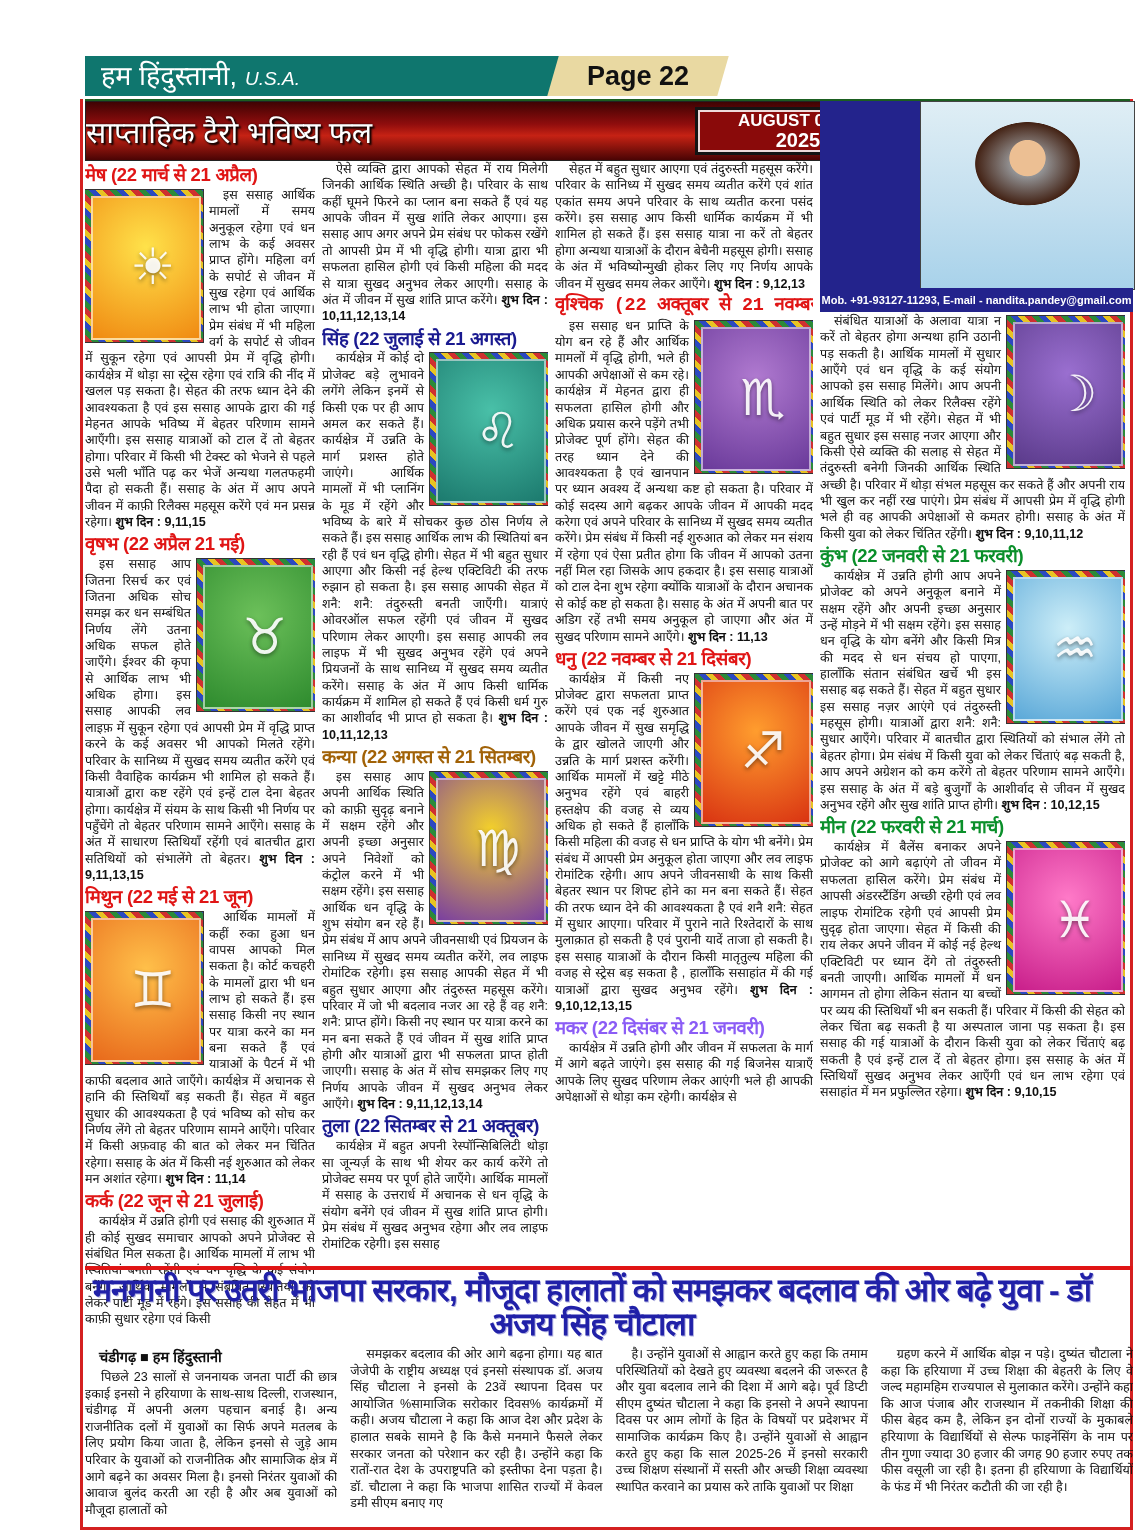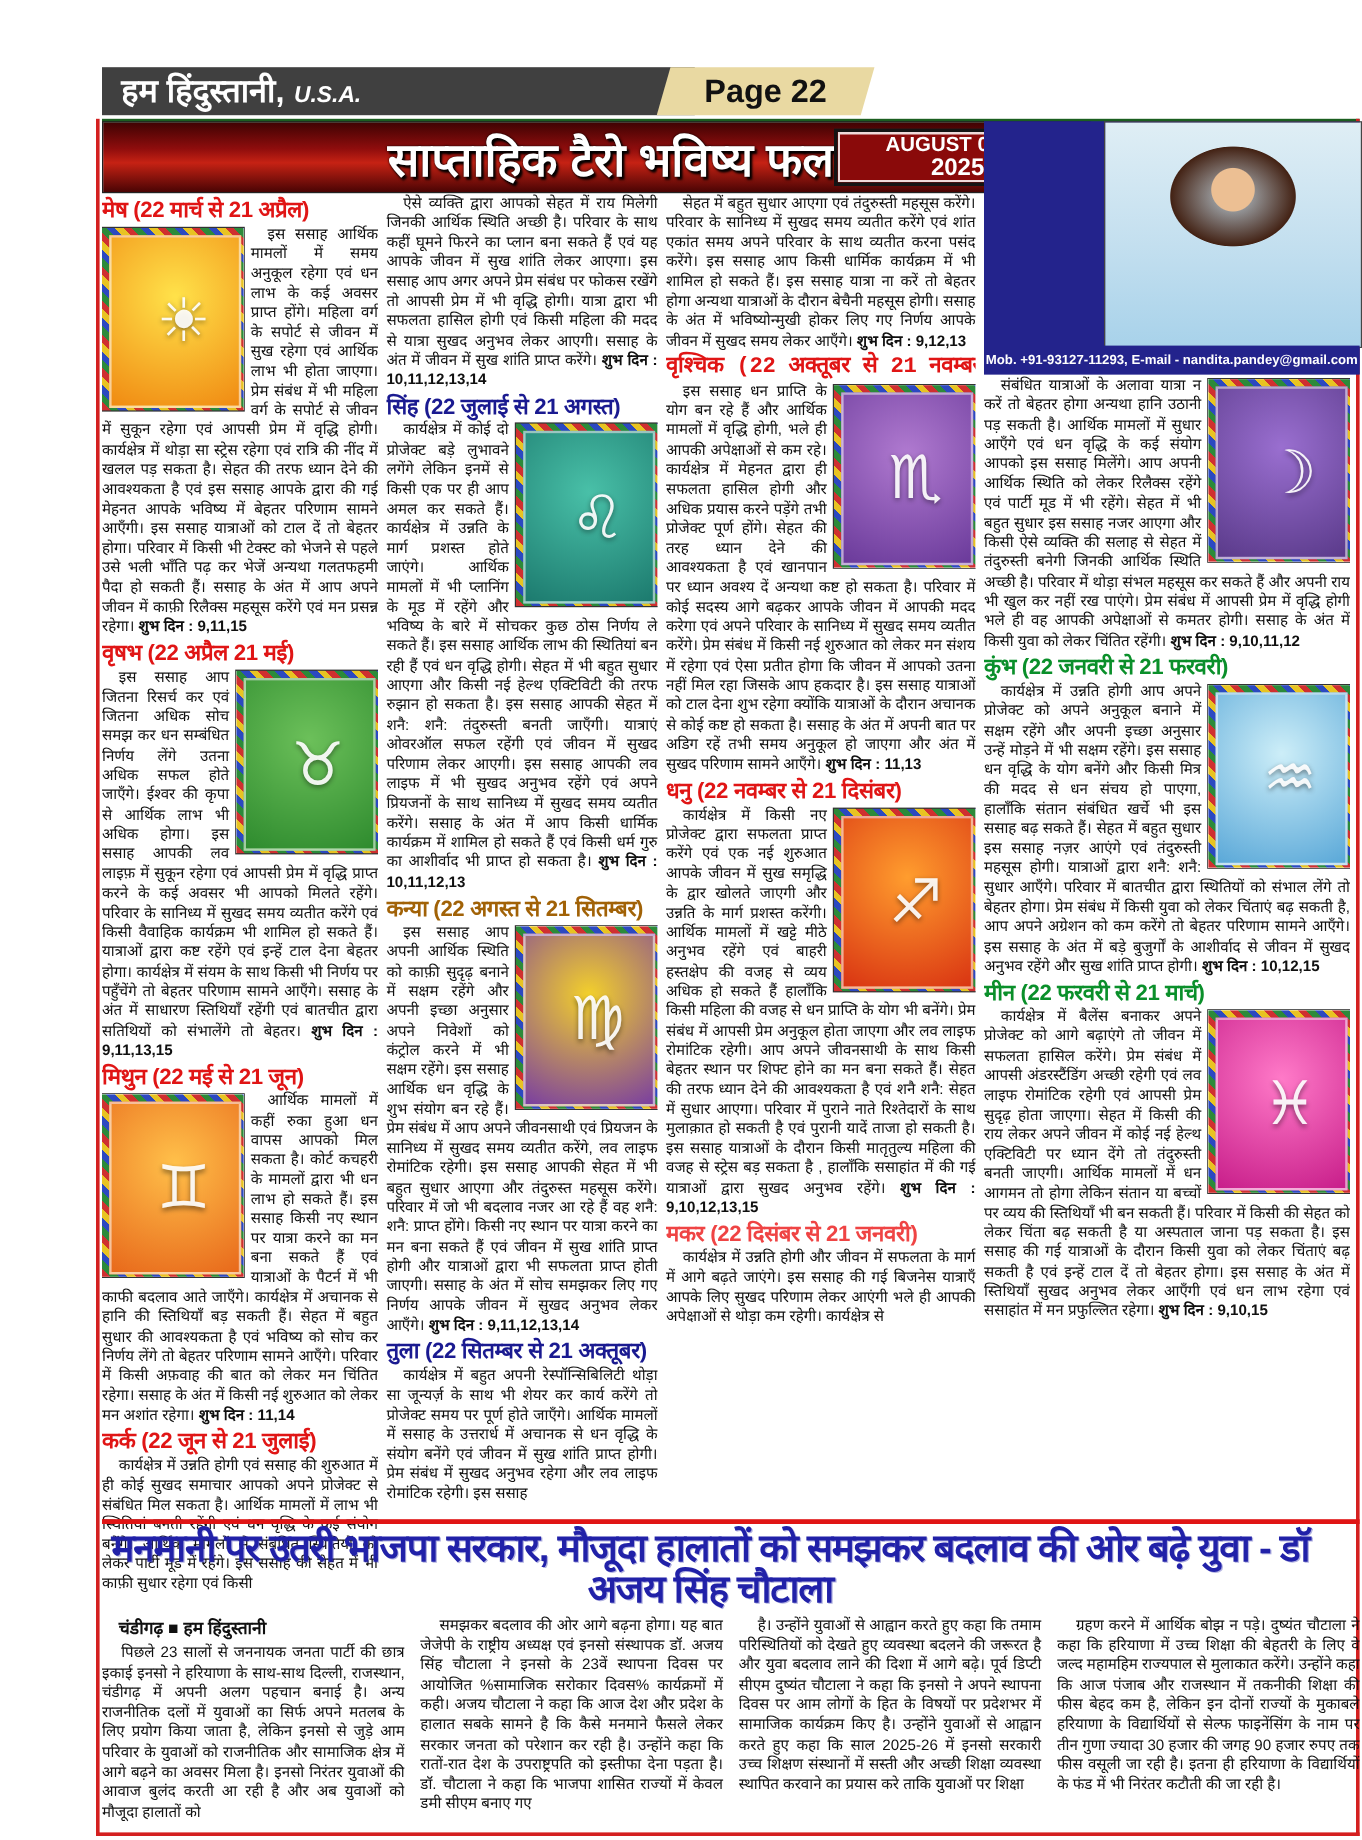--- a/index.html
+++ b/index.html
@@ -1,36 +1,36 @@
 <!DOCTYPE html>
 <html><head>
 <meta charset="utf-8">
 <style>
   html,body{margin:0;padding:0}
   body{width:1135px;height:1533px;position:relative;background:#fff;overflow:hidden;
        font-family:"Liberation Sans","DejaVu Sans",sans-serif;color:#101010}
   
   .topbar{position:absolute;left:85px;top:56px;width:1048px;height:43px;border-bottom:3px solid #1b5e20}
-  .masthead{position:absolute;left:0;top:0;width:478px;height:40px;background:#404040;color:#fff;
-            font-weight:bold;font-size:27px;line-height:40px;padding-left:16px}
+  .masthead{position:absolute;left:0;top:0;width:478px;height:40px;background:#0f766e;color:#fff;
+            font-weight:normal;font-size:27px;line-height:40px;padding-left:16px}
   .masthead .usa{font-size:19px;font-style:italic;margin-left:8px}
   .pagebox{position:absolute;left:468px;top:0;width:170px;height:40px;background:#e9d9a2;transform:skewX(-16deg)}
   .pagebox span{display:block;transform:skewX(16deg);font-weight:bold;font-size:27px;color:#111;
                 text-align:center;line-height:40px}
   .topright{position:absolute;right:2px;top:-4px;text-align:right;line-height:1.2}
   .dateline{color:#e01515;font-weight:bold;font-size:17px}
   .website{color:#1560c0;font-weight:bold;font-size:17px}
   
   .vline{position:absolute;top:99px;width:3px;height:1431px;background:#d42020}
   .vl{left:80px}.vr{left:1130px}
   .hline-b{position:absolute;left:80px;top:1527px;width:1053px;height:3px;background:#d42020}
   
   .banner{position:absolute;left:85px;top:101px;width:822px;height:58px;display:flex;align-items:center;
           background:linear-gradient(180deg,#3f0303 0%,#8f0d0d 38%,#c62214 58%,#4a0404 100%);border:1px solid #222}
-  .banner-title{flex:1;text-align:right;color:#fff;font-size:39px;font-weight:700;
+  .banner-title{flex:1;text-align:left;color:#fff;font-size:30px;font-weight:400;
                 text-shadow:2px 2px 2px #000,0 0 2px #000;white-space:nowrap}
   .datebox{width:200px;height:42px;margin-right:7px;background:#8a0a0a;border:3px solid #141414;
            box-shadow:inset 0 0 0 2px rgba(255,255,255,.85);color:#fff;text-align:center;font-weight:800}
   .datebox .l1{display:block;font-size:17px;line-height:20px;margin-top:1px}
   .datebox .l2{display:block;font-size:20px;line-height:19px}
   
   .astro{position:absolute;left:820px;top:101px;width:313px;height:211px;background:#23238c}
   .astro-left{position:absolute;left:0;top:10px;width:99px;text-align:center;color:#fff}
   .astro-name{color:#ffe04a;font-weight:800;font-size:21px;line-height:1.02}
   .astro-role{font-size:11.5px;line-height:1.35;font-weight:bold}
@@ -141,21 +141,21 @@
           <span class="card-in" style="background: radial-gradient(circle at 50% 35%, rgb(176, 122, 208), rgb(106, 58, 154));">
             <span class="glyph">♏</span>
           </span>
         </span><span>इस ससाह धन प्राप्ति के योग बन रहे हैं और आर्थिक मामलों में वृद्धि होगी, भले ही आपकी अपेक्षाओं से कम रहे। कार्यक्षेत्र में मेहनत द्वारा ही सफलता हासिल होगी और अधिक प्रयास करने पड़ेंगे तभी प्रोजेक्ट पूर्ण होंगे। सेहत की तरह ध्यान देने की आवश्यकता है एवं खानपान पर ध्यान अवश्य दें अन्यथा कष्ट हो सकता है। परिवार में कोई सदस्य आगे बढ़कर आपके जीवन में आपकी मदद करेगा एवं अपने परिवार के सानिध्य में सुखद समय व्यतीत करेंगे। प्रेम संबंध में किसी नई शुरुआत को लेकर मन संशय में रहेगा एवं ऐसा प्रतीत होगा कि जीवन में आपको उतना नहीं मिल रहा जिसके आप हकदार है। इस ससाह यात्राओं को टाल देना शुभ रहेगा क्योंकि यात्राओं के दौरान अचानक से कोई कष्ट हो सकता है। ससाह के अंत में अपनी बात पर अडिग रहें तभी समय अनुकूल हो जाएगा और अंत में सुखद परिणाम सामने आएँगे। </span><b class="lucky">शुभ दिन : 11,13</b></p>
       <div class="sign-head" style="color: rgb(224, 21, 21);">धनु (22 नवम्बर से 21 दिसंबर)</div>
       <p class="body"><span class="card fr">
           <span class="card-in" style="background: radial-gradient(circle at 50% 35%, rgb(255, 157, 46), rgb(217, 52, 18));">
             <span class="glyph">♐</span>
           </span>
         </span><span>कार्यक्षेत्र में किसी नए प्रोजेक्ट द्वारा सफलता प्राप्त करेंगे एवं एक नई शुरुआत आपके जीवन में सुख समृद्धि के द्वार खोलते जाएगी और उन्नति के मार्ग प्रशस्त करेंगी। आर्थिक मामलों में खट्टे मीठे अनुभव रहेंगे एवं बाहरी हस्तक्षेप की वजह से व्यय अधिक हो सकते हैं हालाँकि किसी महिला की वजह से धन प्राप्ति के योग भी बनेंगे। प्रेम संबंध में आपसी प्रेम अनुकूल होता जाएगा और लव लाइफ रोमांटिक रहेगी। आप अपने जीवनसाथी के साथ किसी बेहतर स्थान पर शिफ्ट होने का मन बना सकते हैं। सेहत की तरफ ध्यान देने की आवश्यकता है एवं शनै शनै: सेहत में सुधार आएगा। परिवार में पुराने नाते रिश्तेदारों के साथ मुलाक़ात हो सकती है एवं पुरानी यादें ताजा हो सकती है। इस ससाह यात्राओं के दौरान किसी मातृतुल्य महिला की वजह से स्ट्रेस बड़ सकता है , हालाँकि ससाहांत में की गई यात्राओं द्वारा सुखद अनुभव रहेंगे। </span><b class="lucky">शुभ दिन : 9,10,12,13,15</b></p>
-      <div class="sign-head" style="color: #ef4444;">मकर (22 दिसंबर से 21 जनवरी)</div>
+      <div class="sign-head" style="color: #8b5cf6;">मकर (22 दिसंबर से 21 जनवरी)</div>
       <p class="body"><span>कार्यक्षेत्र में उन्नति होगी और जीवन में सफलता के मार्ग में आगे बढ़ते जाएंगे। इस ससाह की गई बिजनेस यात्राएँ आपके लिए सुखद परिणाम लेकर आएंगी भले ही आपकी अपेक्षाओं से थोड़ा कम रहेगी। कार्यक्षेत्र से </span></p>
     </div>
     <div class="hcol" style="width: 305px; flex: 0 0 305px; padding-top: 152px;">
       <p class="body"><span class="card fr">
           <span class="card-in" style="background: radial-gradient(circle at 50% 35%, rgb(154, 111, 208), rgb(90, 58, 138));">
             <span class="glyph">☽</span>
           </span>
         </span><span>संबंधित यात्राओं के अलावा यात्रा न करें तो बेहतर होगा अन्यथा हानि उठानी पड़ सकती है। आर्थिक मामलों में सुधार आएँगे एवं धन वृद्धि के कई संयोग आपको इस ससाह मिलेंगे। आप अपनी आर्थिक स्थिति को लेकर रिलैक्स रहेंगे एवं पार्टी मूड में भी रहेंगे। सेहत में भी बहुत सुधार इस ससाह नजर आएगा और किसी ऐसे व्यक्ति की सलाह से सेहत में तंदुरुस्ती बनेगी जिनकी आर्थिक स्थिति अच्छी है। परिवार में थोड़ा संभल महसूस कर सकते हैं और अपनी राय भी खुल कर नहीं रख पाएंगे। प्रेम संबंध में आपसी प्रेम में वृद्धि होगी भले ही वह आपकी अपेक्षाओं से कमतर होगी। ससाह के अंत में किसी युवा को लेकर चिंतित रहेंगी। </span><b class="lucky">शुभ दिन : 9,10,11,12</b></p>
       <div class="sign-head" style="color: rgb(10, 143, 42);">कुंभ (22 जनवरी से 21 फरवरी)</div>
       <p class="body"><span class="card fr">

